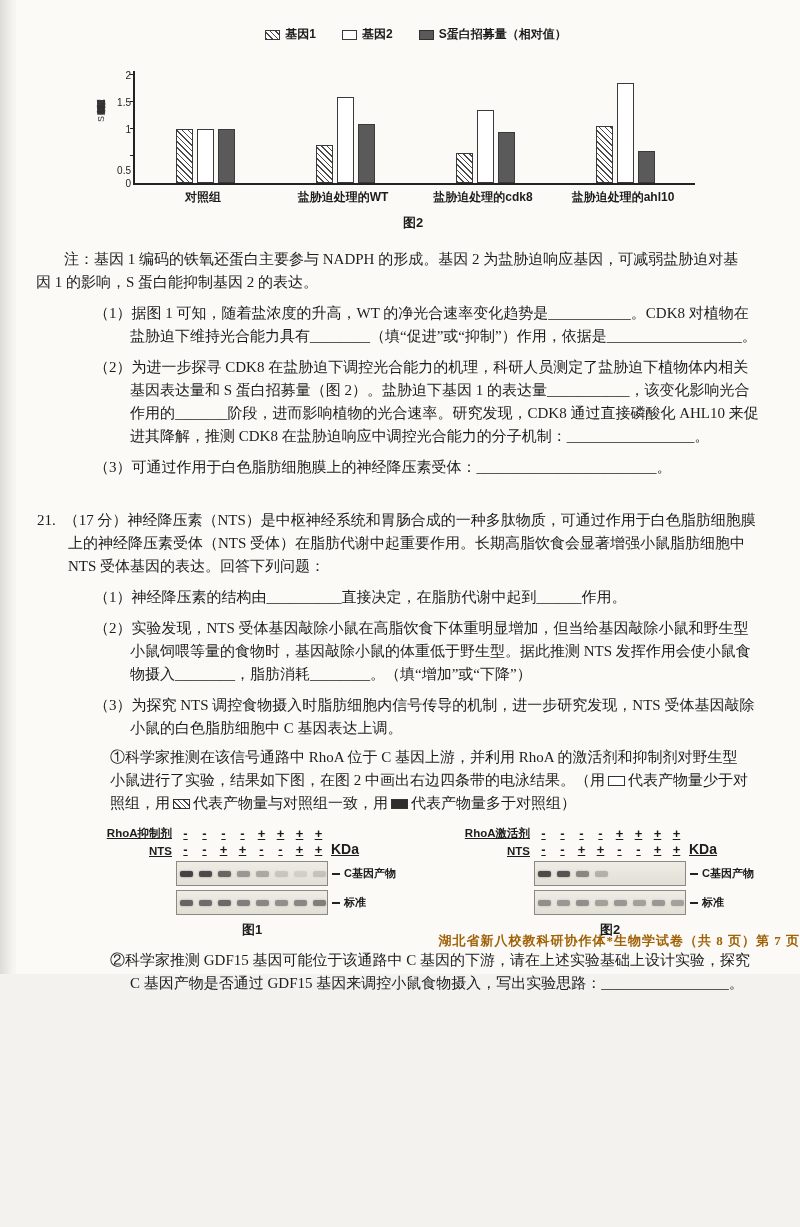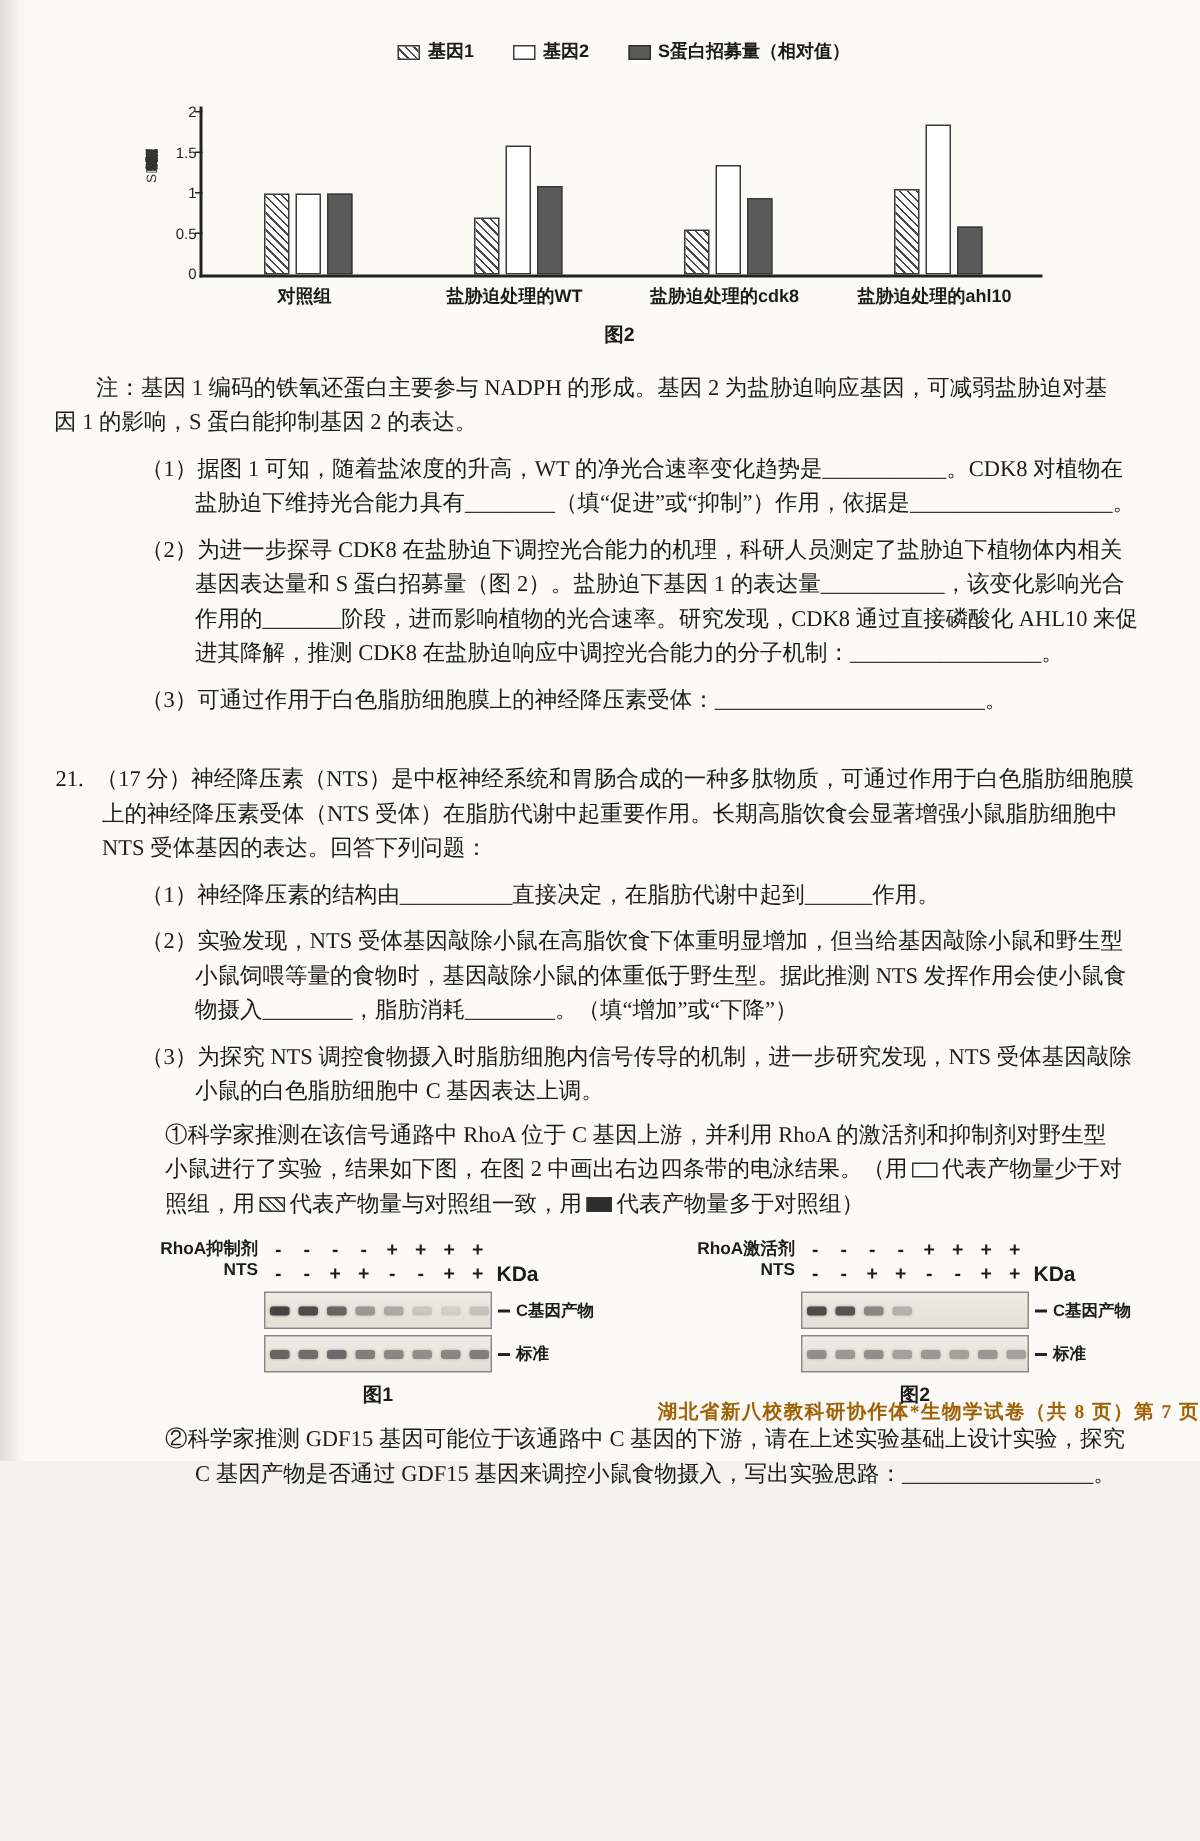--- a/index.html
+++ b/index.html
@@ -59,21 +59,21 @@
   .sub2{margin:10px 50px 16px 130px;text-indent:-20px;}
   .qnum{padding-right:8px;}
   .inline-box{display:inline-block;width:17px;height:10px;border:1px solid #333;
     vertical-align:-1px;margin:0 3px;box-sizing:border-box;}
   .inline-box.solid{background:#2d2d2d;}
 
   
   .gel-row{display:flex;gap:58px;margin:10px 0 0 100px;
     font-family:"Liberation Sans","DejaVu Sans",sans-serif;}
   .panel{width:300px;}
-  .cond-row{display:flex;align-items:flex-start;height:16px;}
+  .cond-row{display:flex;align-items:flex-end;height:16px;text-decoration:underline;}
   .cond-label{width:76px;text-align:right;font-weight:bold;font-size:11.5px;padding-right:4px;box-sizing:border-box;}
   .cond-syms{display:flex;width:152px;font-weight:bold;font-size:13px;}
   .cond-syms span{flex:1;text-align:center;}
   .kda{font-size:14px;font-weight:bold;margin-left:3px;}
   .strip-row{display:flex;align-items:center;margin:4px 0 0 76px;}
   .strip{position:relative;display:inline-block;width:152px;height:25px;
     border:1px solid #8a8880;background:linear-gradient(#efece5,#e2dfd6);box-sizing:border-box;}
   .band{position:absolute;top:9px;width:13px;height:6px;background:#3b3b3b;border-radius:2px;
     box-shadow:0 0 2px rgba(60,60,60,.6);}
   .strip-tick{display:inline-block;width:8px;height:2px;background:#222;margin-left:4px;}
@@ -102,21 +102,21 @@
         </span>
         <span class="legend-item">
           <span class="swatch dark"></span>
           <span>S蛋白招募量（相对值）</span>
         </span>
       </div>
     <div class="plot-row">
       <div class="ylabel">基因相对表达量或S蛋白的招募量（相对值）</div>
       <div class="plot">
           <span class="ytick" style="bottom: -6px;">0</span>
-          <span class="ytick" style="bottom: 21px;">0.5</span>
+          <span class="ytick" style="bottom: 7px;">0.5</span>
           <span class="tickline" style="bottom: 27px;"></span>
           <span class="ytick" style="bottom: 48px;">1</span>
           <span class="tickline" style="bottom: 54px;"></span>
           <span class="ytick" style="bottom: 75px;">1.5</span>
           <span class="tickline" style="bottom: 81px;"></span>
           <span class="ytick" style="bottom: 102px;">2</span>
           <span class="tickline" style="bottom: 108px;"></span>
           <div class="bar-group">
             <div class="bar hatched" style="height: 54px;"></div>
             <div class="bar white" style="height: 54px;"></div>

